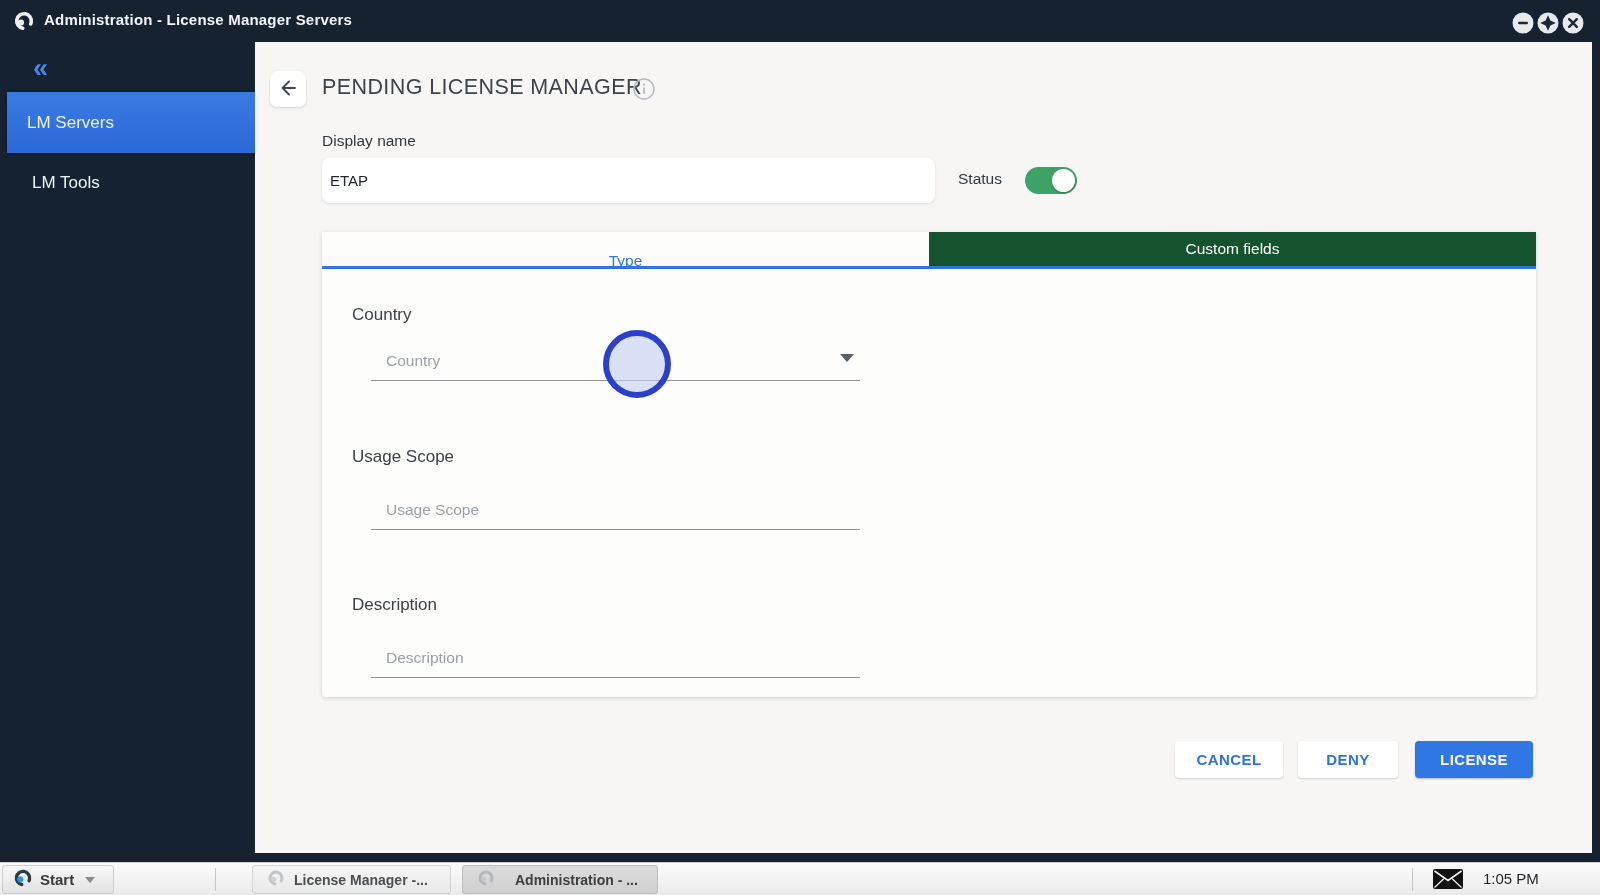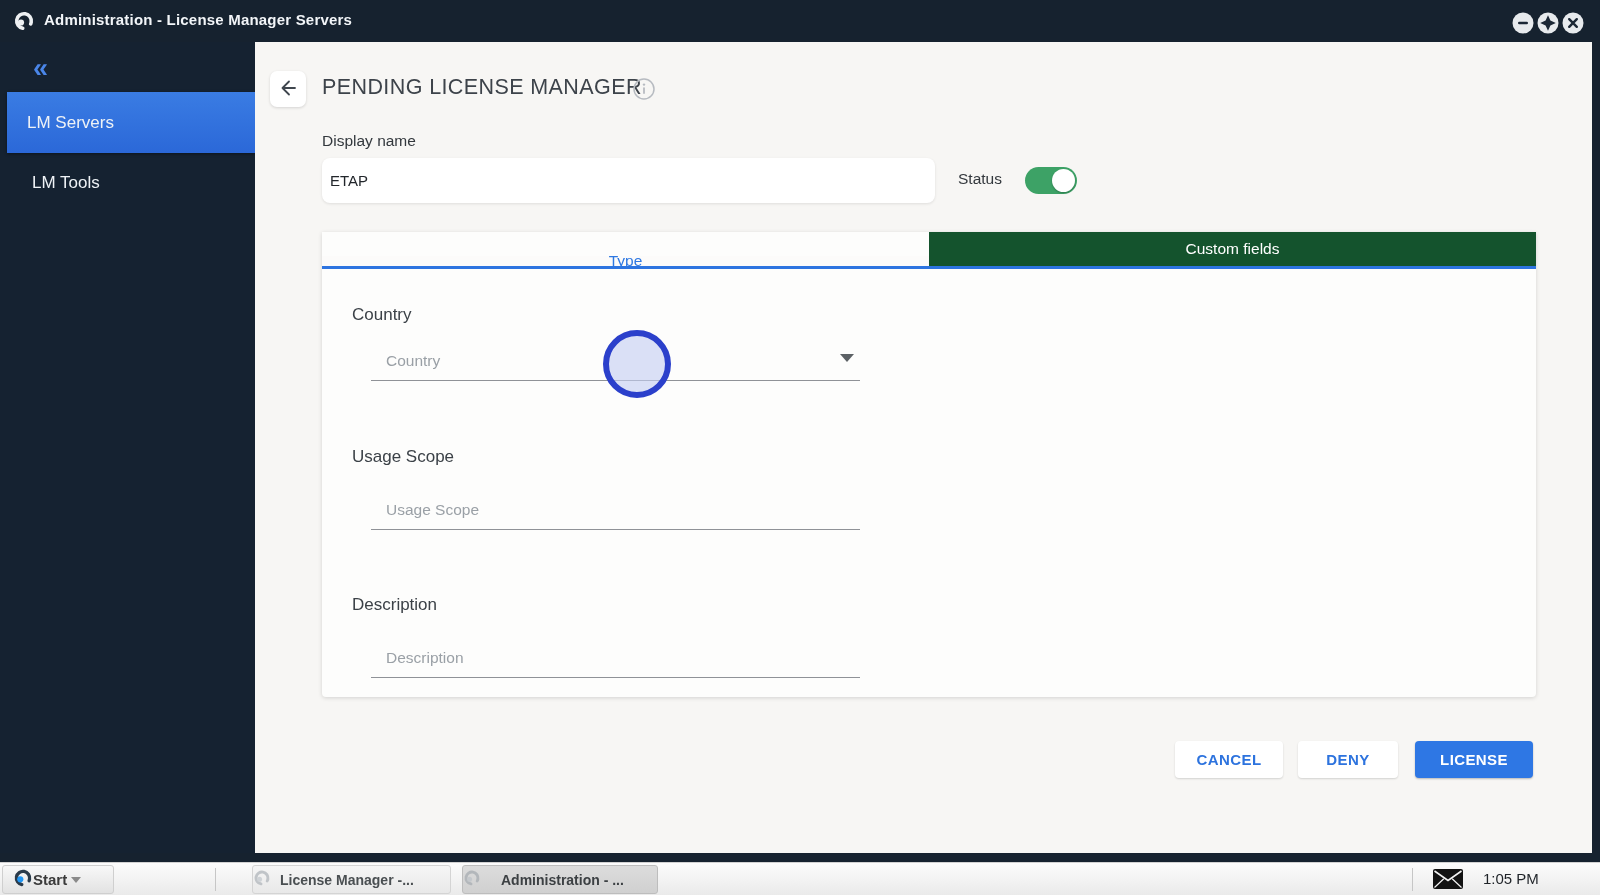--- a/index.html
+++ b/index.html
@@ -54,26 +54,26 @@
 
   
   .act-btn { position:absolute; top:699px; height:37px; border:none; border-radius:4px; font-size:15px; font-weight:700; letter-spacing:.4px; cursor:pointer; font-family:inherit; }
   .act-btn.light { background:#fff; color:#2d73de; box-shadow:0 1px 2px rgba(0,0,0,.15); }
   .act-btn.cancel { left:920px; width:108px; }
   .act-btn.deny { left:1043px; width:100px; }
   .act-btn.approve { left:1160px; width:118px; background:#2e77e4; color:#fff; box-shadow:0 1px 2px rgba(0,0,0,.25); }
 
   
   .taskbar { position:absolute; left:0; top:862px; width:1600px; height:33px; background:linear-gradient(180deg,#fcfcfc,#eaeaea); border-top:1px solid #d2d2d2; }
-  .start-btn { position:absolute; left:2px; top:2px; width:112px; height:29px; background:linear-gradient(180deg,#f8f8f8,#e2e2e2); border:1px solid #cfcfcf; border-radius:3px; cursor:pointer; display:flex; align-items:center; padding-left:10px; }
+  .start-btn { position:absolute; left:2px; top:2px; width:112px; height:29px; background:linear-gradient(180deg,#f8f8f8,#e2e2e2); border:1px solid #cfcfcf; border-radius:3px; cursor:pointer; display:flex; align-items:center; padding-left:10px; gap:7px; }
   .start-txt { font-size:15px; font-weight:600; color:#3a3a3a; }
   .start-caret { width:0; height:0; border-left:5px solid transparent; border-right:5px solid transparent; border-top:6px solid #8a8a8a; margin-left:4px; }
   .tb-sep { position:absolute; top:5px; width:1px; height:23px; background:#c6c6c6; }
   .tb-sep.s1 { left:215px; } .tb-sep.s2 { left:1412px; }
-  .tb-app { position:absolute; top:2px; height:29px; border-radius:3px; cursor:pointer; display:flex; align-items:center; gap:9px; padding-left:0; font-size:14px; font-weight:700; }
+  .tb-app { position:absolute; top:2px; height:29px; border-radius:3px; cursor:pointer; display:flex; align-items:center; gap:9px; padding-left:14px; font-size:14px; font-weight:700; }
   .tb-app.a1 { left:252px; width:199px; background:linear-gradient(180deg,#f6f6f6,#e8e8e8); border:1px solid #d4d4d4; color:#4a4f52; }
   .tb-app.a2 { left:462px; width:196px; background:linear-gradient(180deg,#dcdcdc,#d0d0d0); border:1px solid #bdbdbd; color:#3c4043;gap:20px; }
   .mail-ic { position:absolute; left:1433px; top:6px; cursor:pointer; }
   .clock { position:absolute; left:1483px; top:7px; font-size:15px; color:#1f2328; }
 </style>
 </head>
 <body>
 
 <div class="screen">
   <div class="frame"></div>

